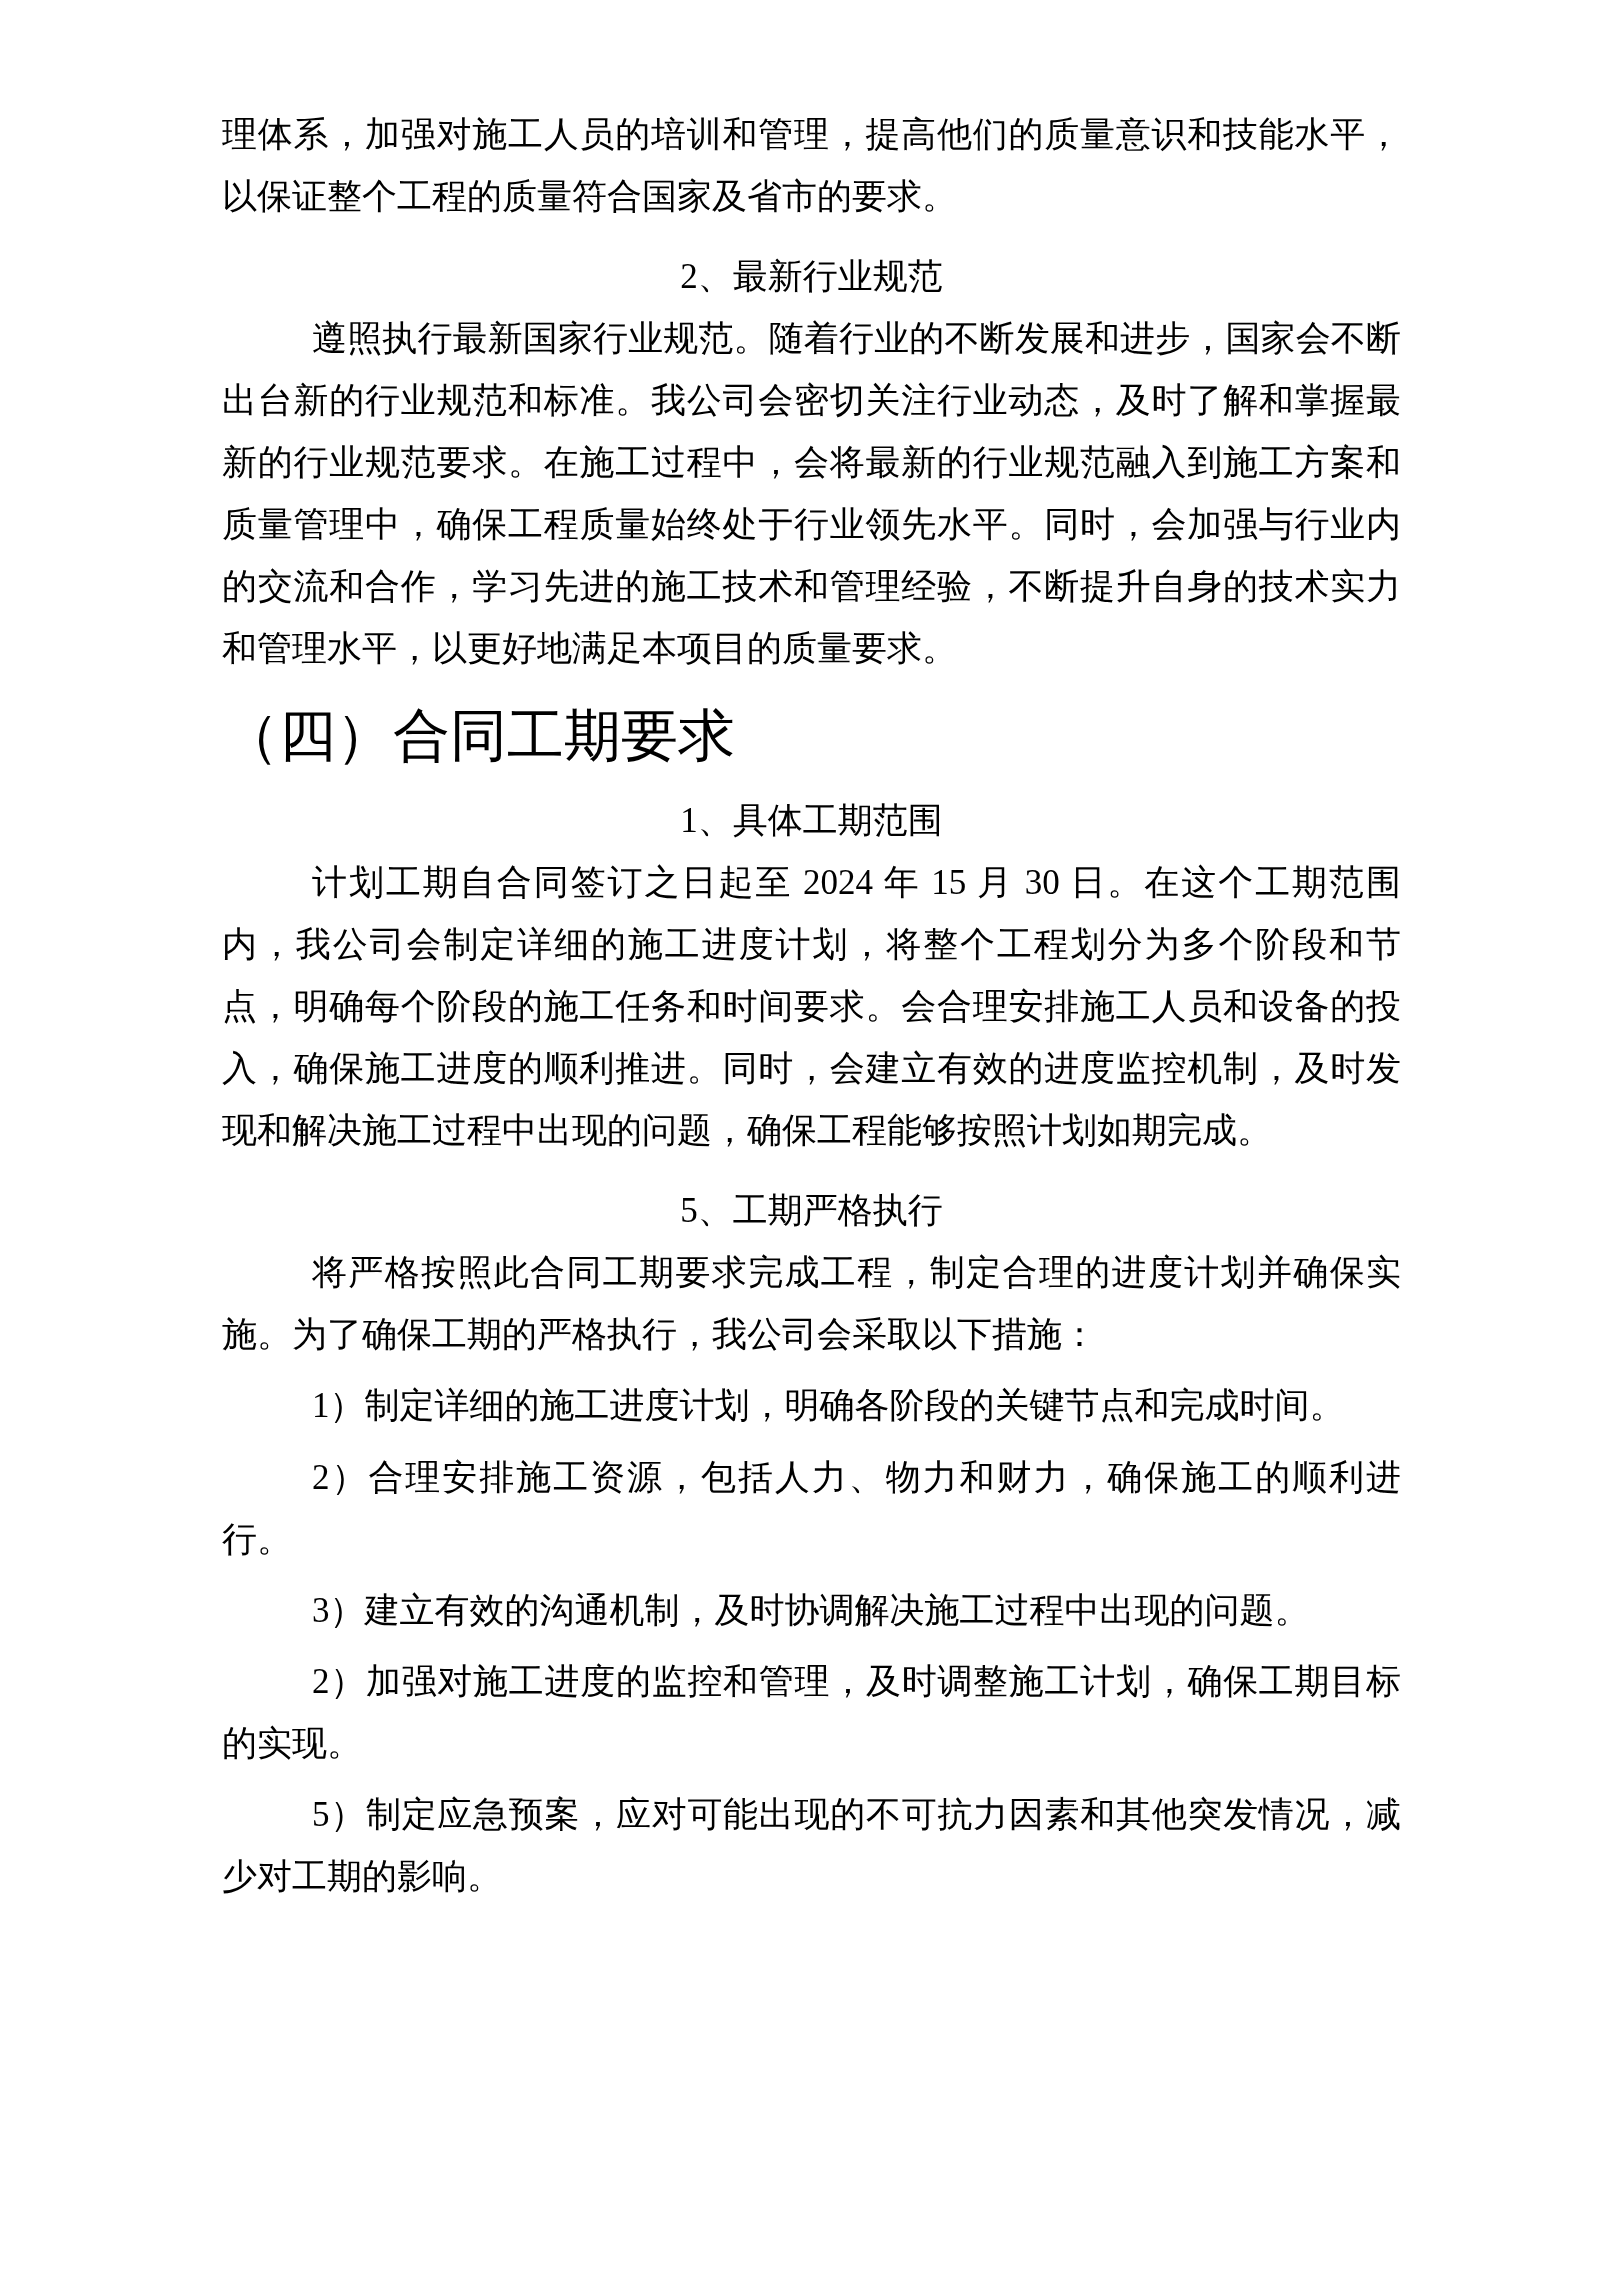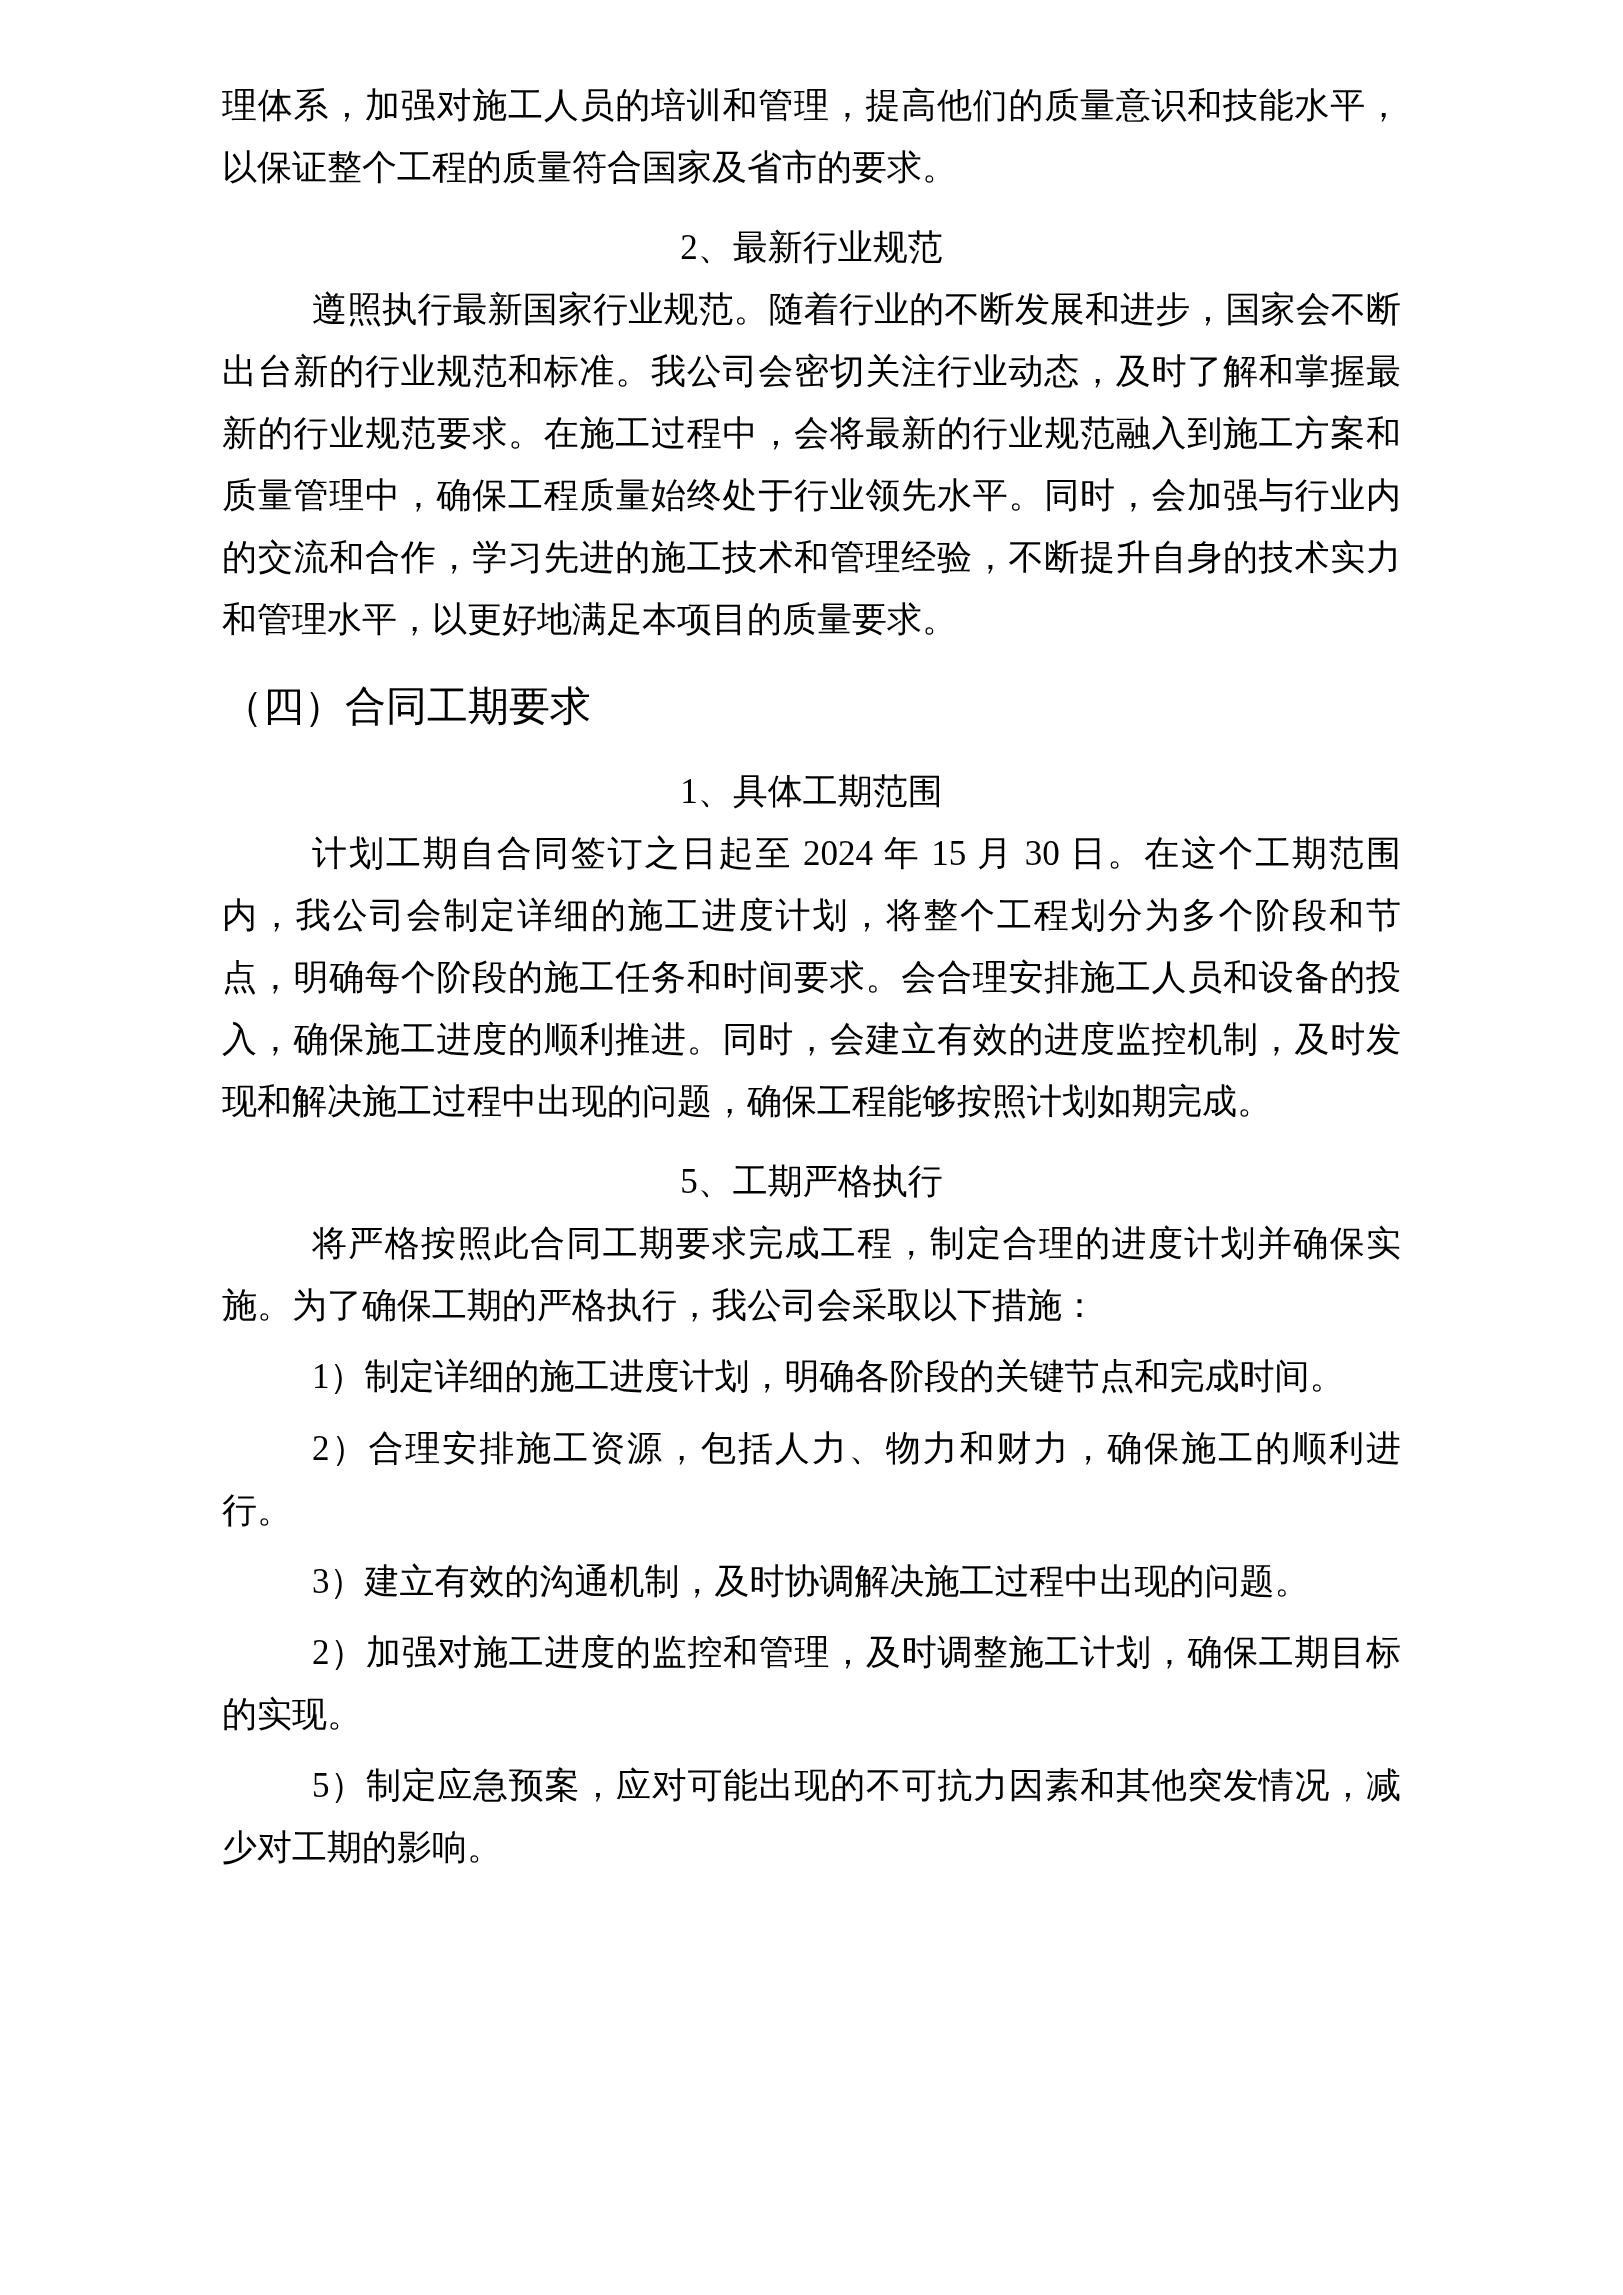--- a/index.html
+++ b/index.html
@@ -6,37 +6,37 @@
     margin: 0;
     padding: 0;
     background: #ffffff;
   }
   .page {
     position: relative;
     width: 1623px;
     height: 2295px;
     background: #ffffff;
     box-sizing: border-box;
-    padding: 75px 222px 0 222px;
+    padding: 104px 222px 0 222px;
     font-family: "Liberation Serif", "DejaVu Serif", serif;
     color: #000000;
     font-size: 35px;
     line-height: 62px;
     text-align: justify;
     overflow: hidden;
   }
   .doc-body p {
     margin: 0;
     padding: 0;
   }
   .doc-body p.indent {
     text-indent: 90px;
   }
   .doc-body p.heading2 {
-    font-size: 41px;
+    font-size: 57px;
     line-height: 73px;
     margin-top: 18.3px;
     margin-bottom: 6.5px;
     text-align: left;
   }
   .doc-body p.heading3 {
     margin-top: 18.3px;
     margin-bottom: 0;
     text-align: center;
   }

